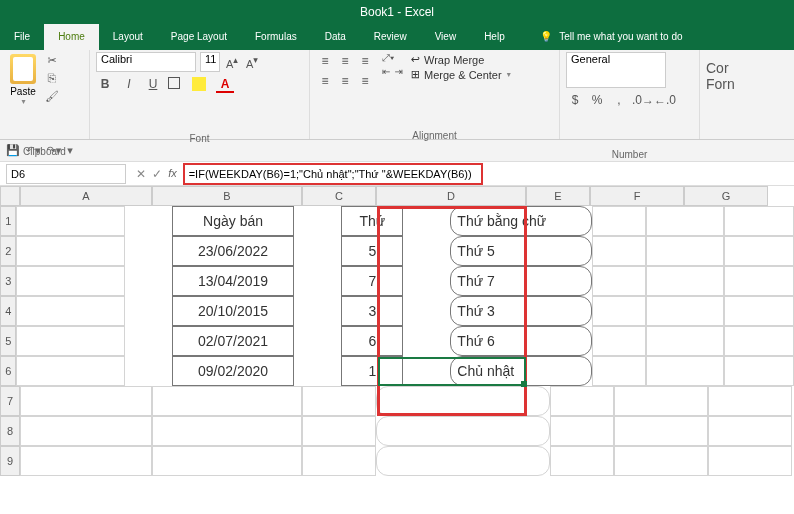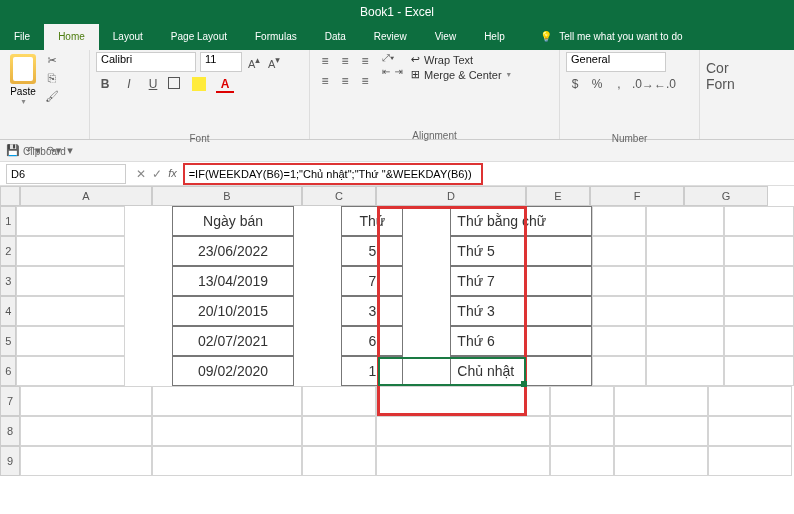--- a/index.html
+++ b/index.html
@@ -13,51 +13,51 @@
     .group { border-right: 1px solid #ddd; padding: 2px 6px; display: flex; flex-direction: column; justify-content: space-between; }
     .group-label { text-align: center; font-size: 10px; color: #666; padding-bottom: 2px; margin-top: 40px; }
     .paste-area { display: flex; gap: 4px; }
     .paste-btn { width: 34px; text-align: center; }
     .paste-icon { width: 26px; height: 30px; background: linear-gradient(#ffd966, #e8b040); border-radius: 3px; margin: 2px auto; position: relative; }
     .paste-icon::after { content:''; position:absolute; top:3px; left:3px; right:3px; bottom:3px; background:#fff; border-radius:2px; }
     .mini-btns { display: flex; flex-direction: column; gap: 2px; }
     .mini { width: 16px; height: 16px; font-size: 11px; text-align: center; line-height: 16px; color: #555; }
     .font-row1 { display: flex; gap: 4px; align-items: center; }
     .font-name { width: 100px; height: 20px; border: 1px solid #ccc; background: #fff; padding: 0 4px; font-size: 11px; }
-    .font-size { width: 42px; height: 20px; border: 1px solid #ccc; background: #fff; padding: 0 4px; font-size: 11px; }
+    .font-size { width: 20px; height: 20px; border: 1px solid #ccc; background: #fff; padding: 0 4px; font-size: 11px; }
     .aa { font-size: 11px; color: #555; padding: 0 2px; }
     .font-row2 { display: flex; gap: 6px; align-items: center; padding-top: 3px; }
     .btn { width: 18px; height: 18px; text-align: center; line-height: 18px; color: #555; }
     .bold { font-weight: bold; }
     .italic { font-style: italic; }
     .underline { text-decoration: underline; }
     .border-ic { border: 1px solid #555; width: 12px; height: 12px; margin-top: 2px; }
     .fill-ic { background: #ffeb3b; width: 14px; height: 14px; margin-top: 2px; }
     .fcolor { color: #d00; font-weight: bold; border-bottom: 2px solid #d00; }
     .align-grid { display: grid; grid-template-columns: repeat(3, 18px); gap: 2px; }
     .align-col2 { display: flex; flex-direction: column; gap: 2px; font-size: 10px; color: #555; }
     .a-row { display: flex; gap: 8px; }
     .wrap-merge { font-size: 11px; color: #333; display: flex; align-items: center; gap: 4px; padding: 1px 0; }
-    .numfmt { width: 100px; height: 20px; border: 1px solid #ccc; background: #fff; padding: 0 4px; font-size: 11px; }
+    .numfmt { width: 100px; height: 36px; border: 1px solid #ccc; background: #fff; padding: 0 4px; font-size: 11px; }
     .num-row { display: flex; gap: 4px; padding-top: 3px; }
     .qat { background: #f3f3f3; height: 22px; display: flex; align-items: center; gap: 6px; padding: 0 6px; border-bottom: 1px solid #ddd; color: #666; font-size: 11px; }
     .namebox-row { display: flex; align-items: center; height: 24px; border-bottom: 1px solid #ddd; background: #fff; }
     .namebox { width: 120px; height: 20px; border: 1px solid #ccc; margin: 0 6px; padding: 0 4px; font-size: 11px; line-height: 18px; }
     .fx-btns { display: flex; gap: 6px; padding: 0 4px; color: #888; }
     .fx-label { font-style: italic; font-size: 11px; color: #666; padding-right: 2px; }
     .formula-box { flex: 1; max-width: 300px; border: 2px solid #d33; height: 22px; margin-right: 20px; padding: 0 4px; font-size: 11px; line-height: 18px; }
     .sheet { position: relative; }
     .col-headers { display: flex; }
     .corner { width: 20px; height: 20px; border: 1px solid #ccc; background: #f0f0f0; }
     .ch { height: 20px; border: 1px solid #ccc; background: #f0f0f0; text-align: center; font-size: 11px; color: #555; line-height: 18px; }
     .ch.A { width: 132px; } .ch.B { width: 150px; } .ch.C { width: 74px; } .ch.D { width: 150px; } .ch.E { width: 64px; } .ch.F { width: 94px; } .ch.G { width: 84px; }
     .row { display: flex; }
     .rh { width: 20px; border: 1px solid #ccc; background: #f0f0f0; text-align: center; font-size: 11px; color: #555; line-height: 28px; }
     .cell { height: 30px; border: 1px solid #d4d4d4; padding: 0 6px; font-size: 14px; line-height: 28px; color: #333; }
-    .cell.A { width: 132px; } .cell.B { width: 150px; } .cell.C { width: 74px; } .cell.D { width: 174px; } .cell.E { width: 64px; } .cell.F { width: 94px; } .cell.G { width: 84px; }
+    .cell.A { width: 132px; } .cell.B { width: 150px; } .cell.C { width: 74px; } .cell.D { width: 174px; border-radius: 12px; } .cell.E { width: 64px; } .cell.F { width: 94px; } .cell.G { width: 84px; }
     .data-border { border: 1px solid #777 !important; margin-left: 47px; }
     .center { text-align: center; }
     .red-box { position: absolute; border: 3px solid #d33; pointer-events: none; }
     .active-cell { position: absolute; border: 2px solid #1a7a43; pointer-events: none; }
     .active-cell::after { content:''; position:absolute; right:-3px; bottom:-3px; width:6px; height:6px; background:#1a7a43; }
     .dd { font-size: 8px; color: #888; padding-left: 1px; }
   </style>
 </head>
 <body>
 
@@ -135,21 +135,21 @@
       <div class="align-col2">
         <div>⤢▾</div>
         <div style="display:flex;gap:4px;">
           <div>⇤</div>
           <div>⇥</div>
         </div>
       </div>
       <div>
         <div class="wrap-merge">
           <span>↩</span>
-          <span>Wrap Text</span>
+          <span>Wrap Merge</span>
         </div>
         <div class="wrap-merge">
           <span>⊞</span>
           <span>Merge &amp; Center</span>
           <span class="dd">▾</span>
         </div>
       </div>
     </div>
     <div class="group-label">Alignment</div>
   </div>

